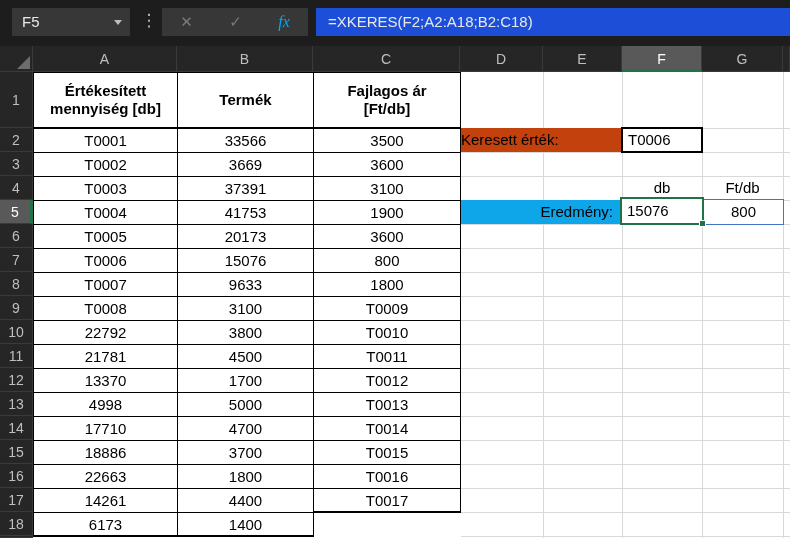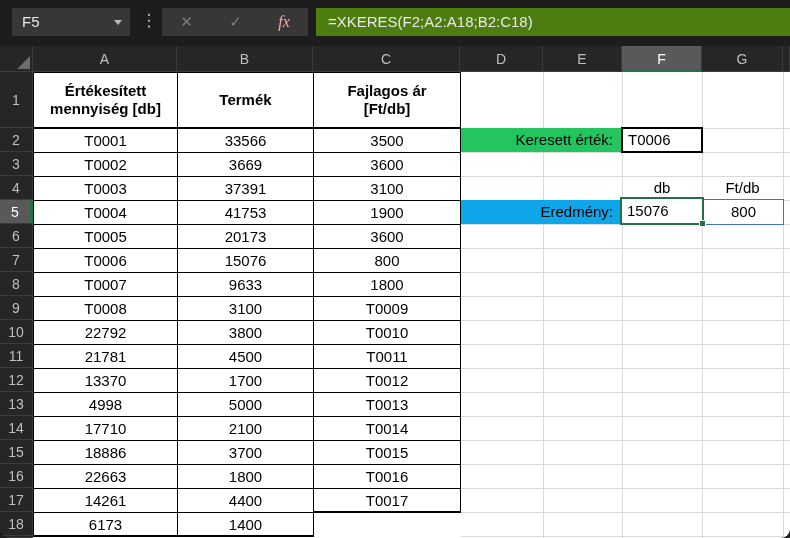--- a/index.html
+++ b/index.html
@@ -1,32 +1,32 @@
 <!DOCTYPE html>
 <html><head>
 <meta charset="utf-8">
 <style>
   * { margin:0; padding:0; box-sizing:border-box; }
   body { font-family:"Liberation Sans", sans-serif; background:#1d1d1d; }
-  #stage { position:relative; width:790px; height:538px; overflow:hidden; background:#1d1d1d;border-radius:9px; }
+  #stage { position:relative; width:790px; height:538px; overflow:hidden; background:#1d1d1d; }
 
   
   .topbar { position:absolute; left:0; top:0; width:790px; height:46px; background:#1d1d1d; z-index:6; }
   .namebox { position:absolute; left:12px; top:8px; width:118px; height:28px; background:#373737;
              color:#e8e8e8; font-size:15px; line-height:28px; padding-left:10px; }
   .namebox .dd { position:absolute; right:8px; top:12px; width:0; height:0;
                  border-left:4px solid transparent; border-right:4px solid transparent;
                  border-top:5px solid #bdbdbd; }
   .moredots { position:absolute; left:140px; top:8px; width:18px; height:28px; color:#bdbdbd;
               font-size:17px; line-height:26px; text-align:center; }
   .fxbox { position:absolute; left:162px; top:8px; width:146px; height:28px; background:#373737;
            display:flex; align-items:center; justify-content:space-around; }
   .icon-cancel, .icon-enter { color:#7c7c7c; font-size:15px; }
-  .icon-fx { color:#fca5a5; font-size:16px; font-style:italic; font-family:"Liberation Serif", serif; }
-  .formulabox { position:absolute; left:316px; top:8px; width:474px; height:28px; background:#4d7c0f;
+  .icon-fx { color:#0ea5e9; font-size:16px; font-style:italic; font-family:"Liberation Serif", serif; }
+  .formulabox { position:absolute; left:316px; top:8px; width:474px; height:28px; background:#1d4ed8;
                 color:#e8e8e8; font-size:15px; line-height:28px; padding-left:12px; white-space:nowrap; }
 
   
   .colheaders { position:absolute; left:0; top:46px; width:790px; height:26px; background:#262626; z-index:5; }
   .colhdr { position:absolute; top:0; height:26px; color:#bfbfbf; font-size:14px; text-align:center;
             line-height:26px; border-right:1px solid #3a3a3a; border-bottom:1px solid #3a3a3a; }
   .colhdr.sel { background:#595959; color:#ffffff; border-bottom:3px solid #217346; }
   .corner { position:absolute; left:0; top:0; width:33px; height:26px; border-right:1px solid #3a3a3a;
             border-bottom:1px solid #3a3a3a; }
   .corner .tri { position:absolute; right:2px; bottom:2px; width:0; height:0;
@@ -52,21 +52,21 @@
   .xltable { position:absolute; left:33px; top:72px; display:grid;
              grid-template-columns:144px 136px 147px; grid-template-rows:56px repeat(17, 24px);
              background:#ffffff; border-left:1px solid #000; border-top:1px solid #000; z-index:2; }
   .xlcell { border-right:1px solid #000; border-bottom:1px solid #000; font-size:15px; color:#000;
             display:flex; align-items:center; justify-content:center; text-align:center; }
   .xlcell.hd { font-weight:bold; border-bottom-width:2px; flex-direction:column; line-height:18px; }
   .xlcell.last { border-bottom-width:2px; }
 
   
   .ov { position:absolute; font-size:15px; color:#000; z-index:3; }
-  .lbl-search { left:461px; top:128px; width:160px; height:24px; background:#22c55e; text-align:right;
+  .lbl-search { left:461px; top:128px; width:160px; height:24px; background:#c2410c; 
                 padding-right:8px; line-height:24px; }
   .f2box { left:621px; top:127px; width:82px; height:26px; border:2px solid #000; background:#fff;
            padding-left:5px; line-height:22px; }
   .lbl-db { left:622px; top:176px; width:80px; height:24px; text-align:center; line-height:24px; }
   .lbl-ftdb { left:702px; top:176px; width:81px; height:14px; text-align:center; line-height:24px; }
   .lbl-result { left:461px; top:200px; width:160px; height:24px; background:#0ea5e9; text-align:right;
                 padding-right:8px; line-height:24px; }
   .f5cell { left:620px; top:197px; width:84px; height:28px; border:2px solid #217346; background:#fff;
             padding-left:5px; line-height:24px; z-index:4; }
   .f5cell .handle { position:absolute; right:-4px; bottom:-4px; width:7px; height:7px;
@@ -177,21 +177,21 @@
     <div class="xlcell">21781</div>
     <div class="xlcell">4500</div>
     <div class="xlcell">T0011</div>
     <div class="xlcell">13370</div>
     <div class="xlcell">1700</div>
     <div class="xlcell">T0012</div>
     <div class="xlcell">4998</div>
     <div class="xlcell">5000</div>
     <div class="xlcell">T0013</div>
     <div class="xlcell">17710</div>
-    <div class="xlcell">2100</div>
+    <div class="xlcell">4700</div>
     <div class="xlcell">T0014</div>
     <div class="xlcell">18886</div>
     <div class="xlcell">3700</div>
     <div class="xlcell">T0015</div>
     <div class="xlcell">22663</div>
     <div class="xlcell">1800</div>
     <div class="xlcell">T0016</div>
     <div class="xlcell">14261</div>
     <div class="xlcell">4400</div>
     <div class="xlcell last">T0017</div>

